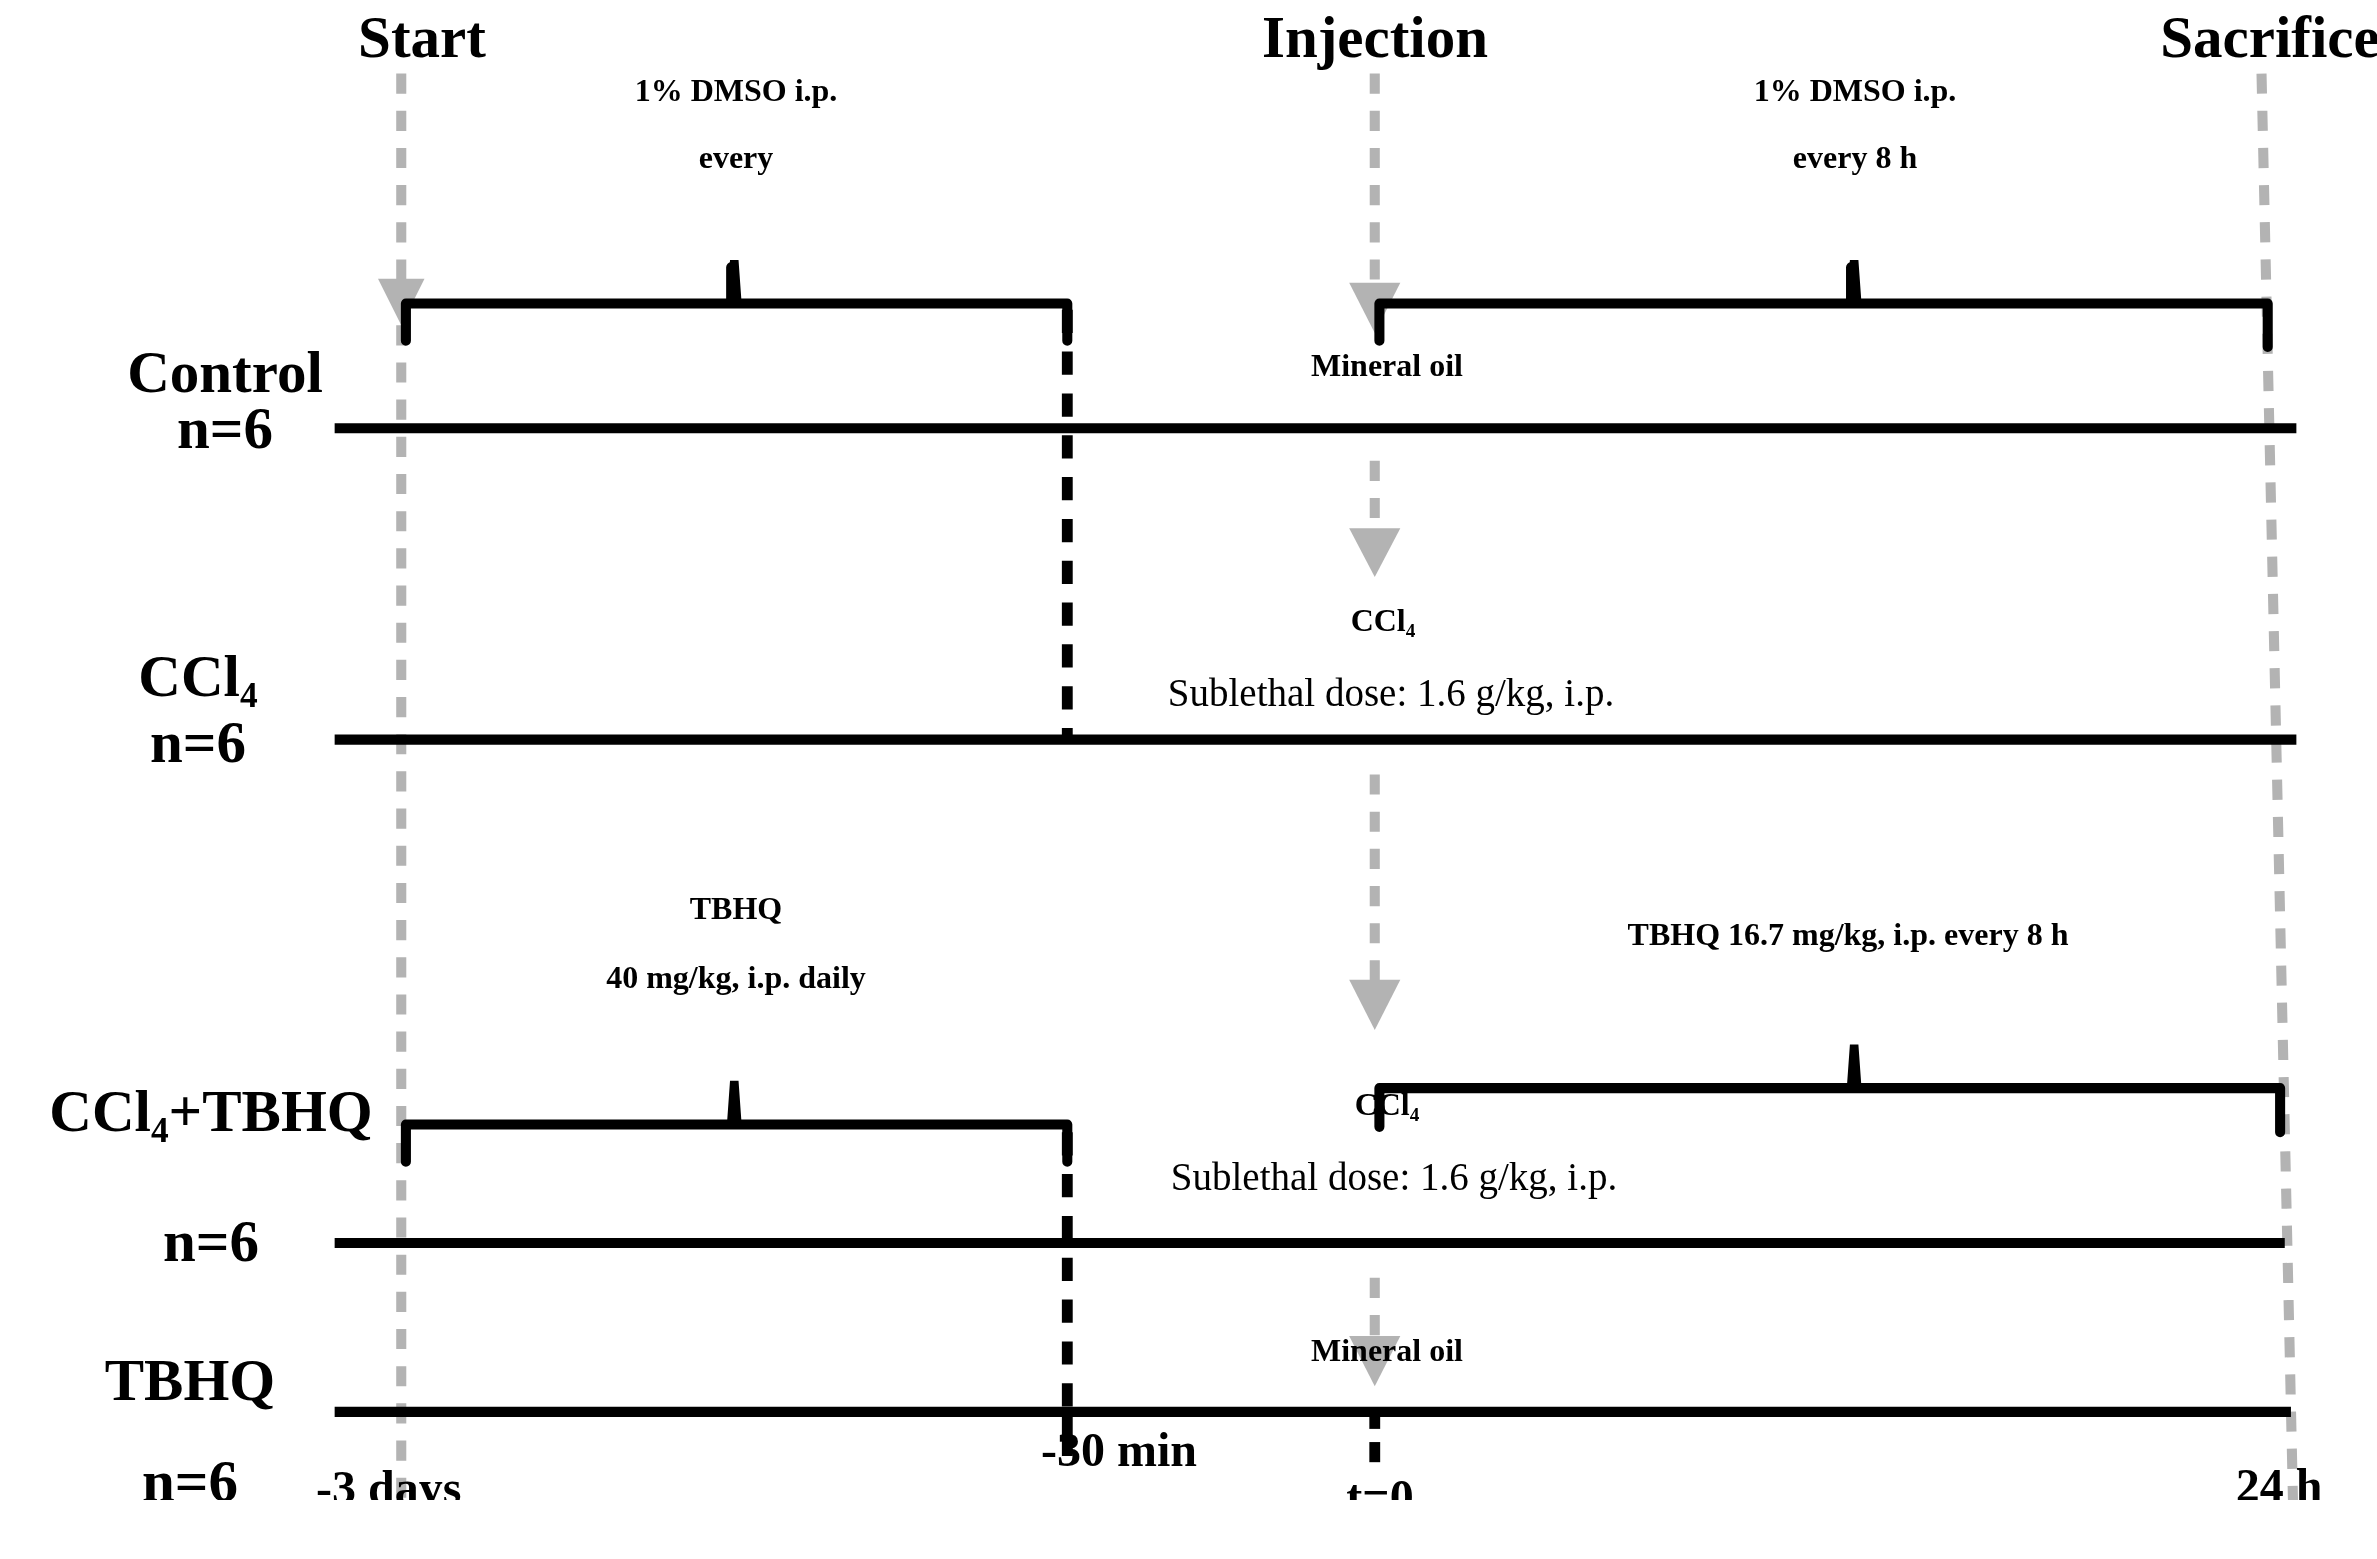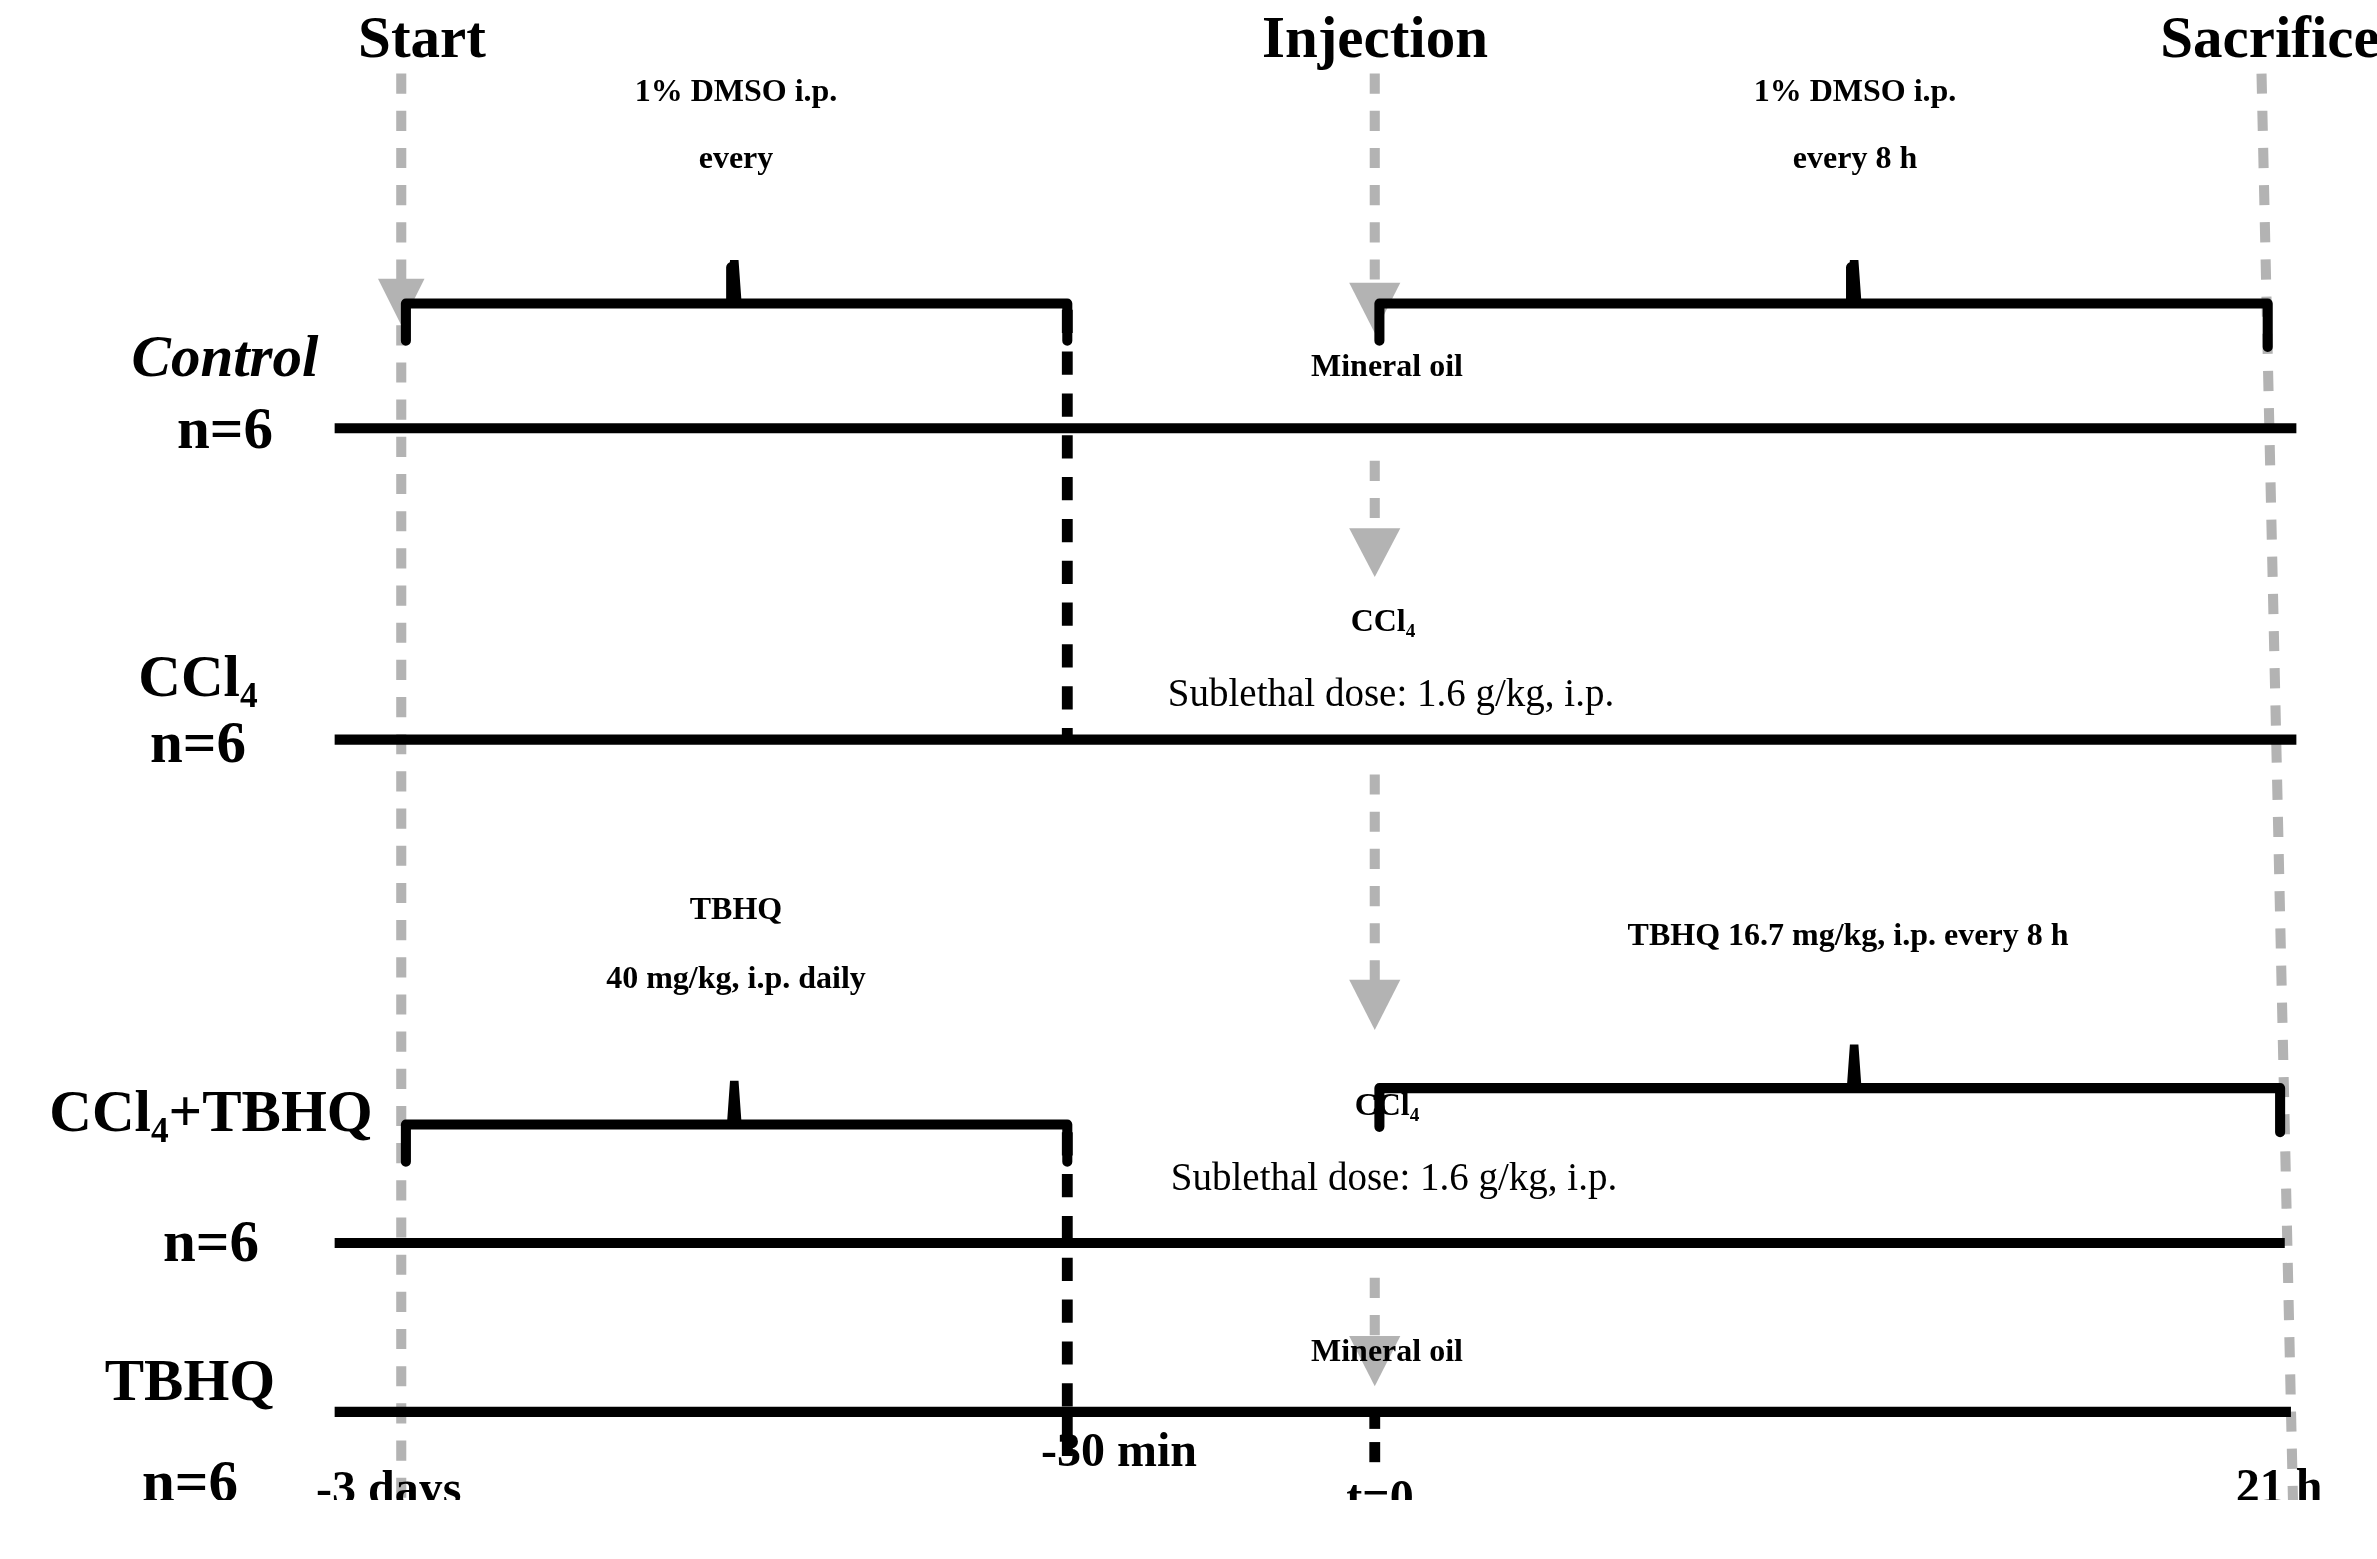--- a/index.html
+++ b/index.html
@@ -99,21 +99,21 @@
   <div class="txt hdr ctr" style="left:422px;top:6.2px;">Start</div>
   <div class="txt hdr ctr" style="left:1375px;top:6.2px;">Injection</div>
   <div class="txt hdr ctr" style="left:2270px;top:6.2px;">Sacrifice</div>
 
   <div class="txt ann ctr" style="left:736px;top:74px;">1% DMSO i.p.</div>
   <div class="txt ann ctr" style="left:736px;top:141px;">every</div>
 
   <div class="txt ann ctr" style="left:1855px;top:74px;">1% DMSO i.p.</div>
   <div class="txt ann ctr" style="left:1855px;top:141px;">every 8 h</div>
 
-  <div class="txt grp ctr" style="left:225px;top:325px;font-style:italic;">Control</div>
+  <div class="txt grp ctr" style="left:225px;top:341px;">Control</div>
   <div class="txt grp ctr" style="left:225px;top:397px;">n=6</div>
 
   <div class="txt ann ctr" style="left:1387px;top:349px;">Mineral oil</div>
 
   <div class="txt ann ctr" style="left:1383px;top:604px;">
     <span>CCl</span><sub>4</sub>
   </div>
   <div class="txt sub ctr" style="left:1391px;top:672px;">Sublethal dose: 1.6 g/kg, i.p.</div>
 
   <div class="txt grp ctr" style="left:198px;top:645px;">
@@ -137,16 +137,16 @@
   <div class="txt grp ctr" style="left:211px;top:1210px;">n=6</div>
 
   <div class="txt ann ctr" style="left:1387px;top:1334px;">Mineral oil</div>
 
   <div class="txt grp ctr" style="left:190px;top:1349px;">TBHQ</div>
   <div class="txt grp ctr" style="left:190px;top:1450px;">n=6</div>
 
   <div class="txt tick" style="left:316px;top:1463px;">-3 days</div>
   <div class="txt tick rgt" style="left:1197px;top:1425px;">-30 min</div>
   <div class="txt tick ctr" style="left:1380px;top:1472px;">t=0</div>
-  <div class="txt tick ctr" style="left:2279px;top:1461px;">21 h</div>
+  <div class="txt tick ctr" style="left:2279px;top:1461px;">24 h</div>
 
 </div>
 
 
 </body></html>

